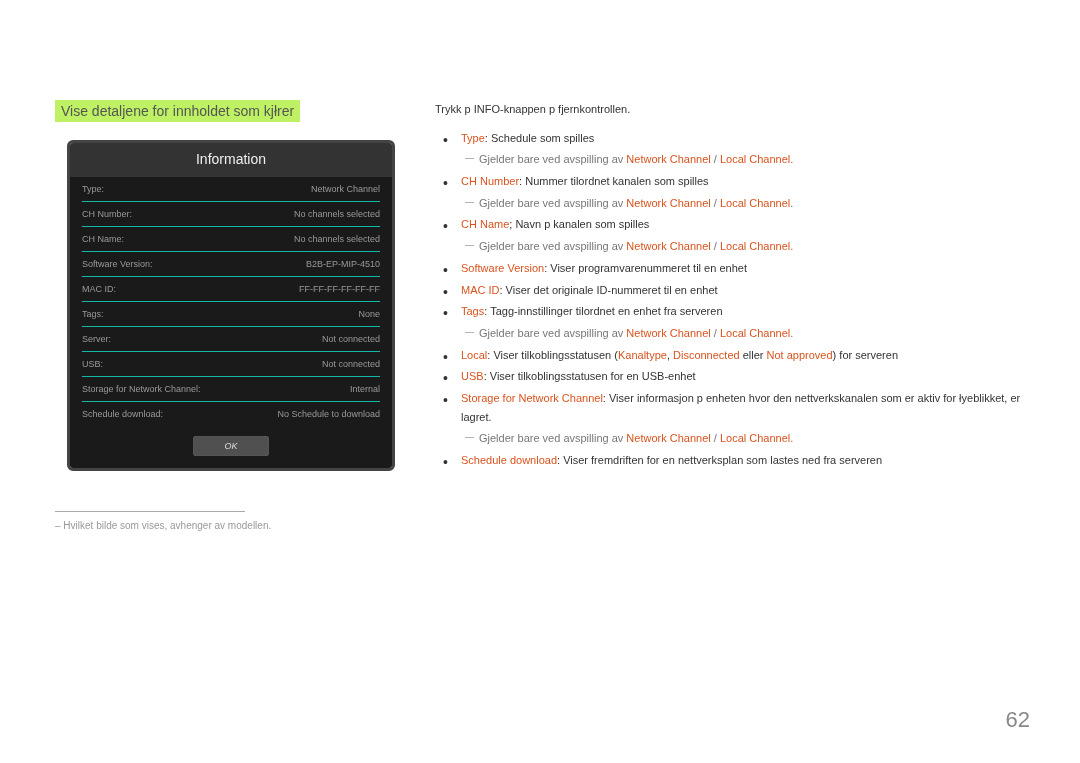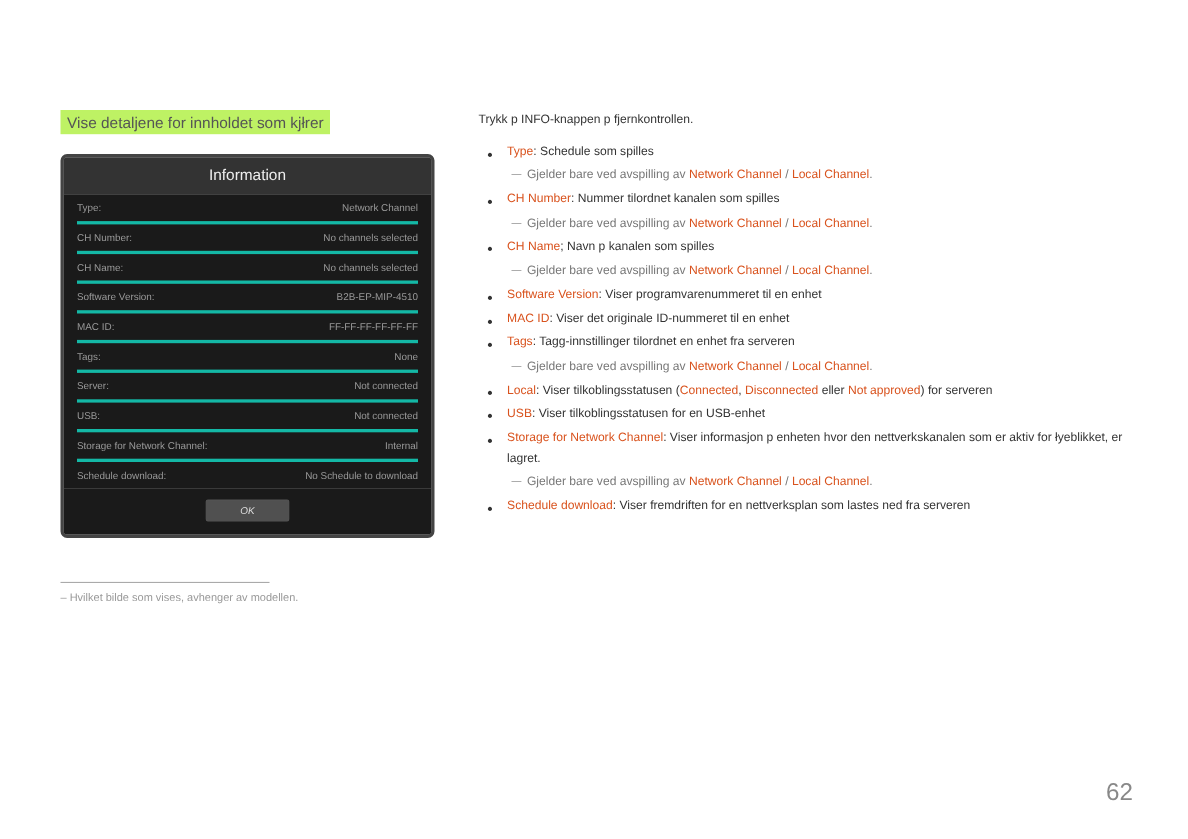--- a/index.html
+++ b/index.html
@@ -35,41 +35,42 @@
     display: inline-block;
     background: #bef264;
     color: #555;
     font-size: 14px;
     padding: 3px 6px;
     margin-bottom: 18px;
   }
   .info-panel {
     border: 3px solid #444;
     border-radius: 6px;
-    background: #a3a3a3;
+    background: #bef264;
     color: #ccc;
     font-size: 10px;
     overflow: hidden;
+    margin-left: 12px;
   }
   .info-title {
     text-align: center;
     font-size: 14px;
     color: #eee;
     padding: 8px 0 10px 0;
     background: #333;
   }
   .info-body {
     background: #1a1a1a;
     padding: 0 12px;
   }
   .info-row {
     display: flex;
     justify-content: space-between;
     padding: 7px 0;
-    border-bottom: 3px solid #14b8a6;
+    border-bottom: 1px solid #14b8a6;
     color: #999;
     font-size: 9px;
   }
   .info-row:last-of-type { border-bottom: none; }
   .info-footer {
     text-align: center;
     padding: 10px 0 12px 0;
     background: #1a1a1a;
     font-style: italic;
   }
@@ -234,21 +235,21 @@
       </li>
 
       <li class="bullet-item">
         <span class="orange">Tags</span><span>: Tagg-innstillinger tilordnet en enhet fra serveren</span>
       </li>
       <li class="sub-item"><span class="sub-marker">―</span>
         <span class="grey">Gjelder bare ved avspilling av </span><span class="orange">Network Channel</span><span class="grey"> / </span><span class="orange">Local Channel</span><span class="grey">.</span>
       </li>
 
       <li class="bullet-item">
-        <span class="orange">Local</span><span>: Viser tilkoblingsstatusen (</span><span class="orange">Connected</span><span>, </span><span class="orange">Disconnected</span><span> eller </span><span class="orange">Not approved</span><span>) for serveren</span>
+        <span class="orange">Local</span><span>: Viser tilkoblingsstatusen (</span><span class="orange">Kanaltype</span><span>, </span><span class="orange">Disconnected</span><span> eller </span><span class="orange">Not approved</span><span>) for serveren</span>
       </li>
 
       <li class="bullet-item">
         <span class="orange">USB</span><span>: Viser tilkoblingsstatusen for en USB-enhet</span>
       </li>
 
       <li class="bullet-item">
         <span class="orange">Storage for Network Channel</span><span>: Viser informasjon p  enheten hvor den nettverkskanalen som er aktiv for łyeblikket, er lagret.</span>
       </li>
       <li class="sub-item"><span class="sub-marker">―</span>

